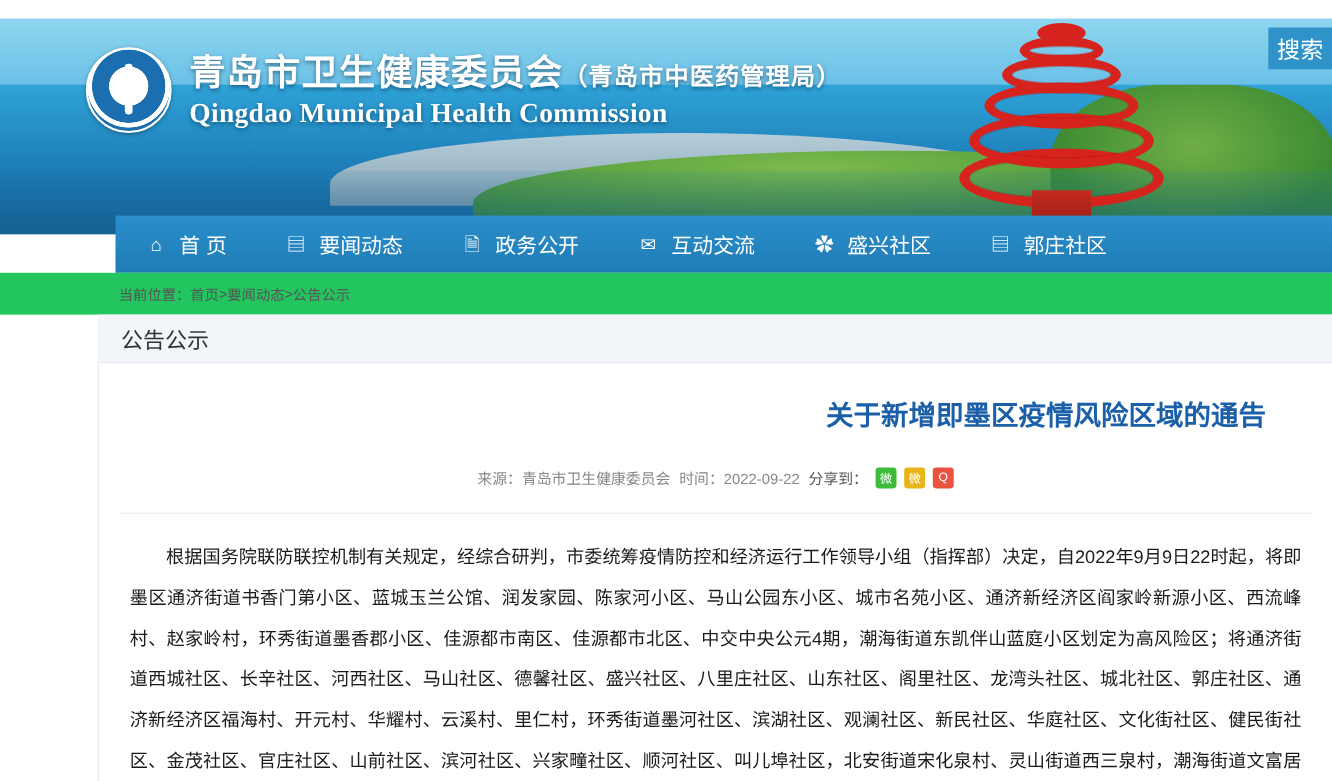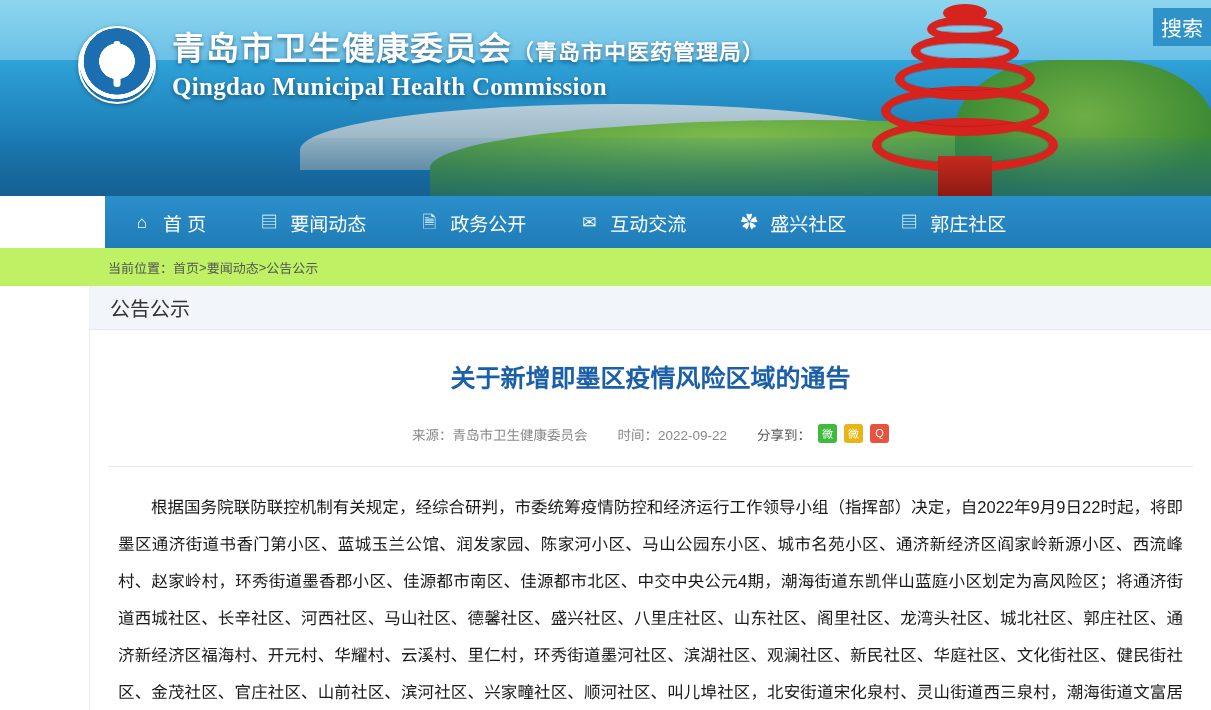--- a/index.html
+++ b/index.html
@@ -11,20 +11,21 @@
     background: #ffffff;
   }
 
   
   .banner {
     position: relative;
     width: 1211px;
     height: 196px;
     overflow: hidden;
     background: linear-gradient(180deg, #6fc3e8 0%, #38a0d4 38%, #2f93c9 52%, #1f7fb8 100%);
+    margin-top: 17px;
   }
   
   .banner .sky {
     position: absolute; left: 0; top: 0; width: 100%; height: 92px;
     background: linear-gradient(180deg, #8ed6ef 0%, #58b4e2 100%);
   }
   .banner .sea {
     position: absolute; left: 0; top: 60px; width: 100%; height: 136px;
     background: linear-gradient(180deg, #2fa3d8 0%, #1b7ab4 60%, #17699d 100%);
   }
@@ -134,21 +135,21 @@
     cursor: pointer; white-space: nowrap;
   }
   .nav-ico {
     display: inline-flex; align-items: center; justify-content: center;
     width: 22px; height: 22px; font-size: 17px; line-height: 1;
   }
 
   
   .crumb {
     position: absolute; left: 0; top: 248px; width: 1211px; height: 38px;
-    background: #bef264;
+    background: #22c55e;
     display: flex; align-items: center;
     padding-left: 108px;
     font-size: 13px; color: #555;
   }
   .crumb a { color: #555; text-decoration: none; }
 
   
   .sect {
     position: absolute; left: 89px; top: 286px;
     width: 1122px; height: 44px;
@@ -160,30 +161,30 @@
 
   
   .article {
     position: absolute; left: 89px; top: 330px;
     width: 1122px; height: 380px;
     background: #fff;
     border-left: 1px solid #e6ebf1;
   }
   .art-title {
     margin: 30px 60px 0 60px;
-    text-align: center;
+    text-align: right;
     font-size: 25px; color: #1a5fa8; font-weight: bold;
     line-height: 1.5;
   }
   .art-meta {
     margin-top: 26px;
     display: flex; align-items: center; justify-content: center;
-    gap: 30px; font-size: 13.5px; color: #888;
-  }
-  .meta-share { display: flex; align-items: flex-start; gap: 7px; color: #555; }
+    gap: 8px; font-size: 13.5px; color: #888;
+  }
+  .meta-share { display: flex; align-items: flex-end; gap: 7px; color: #555; }
   .share-ico {
     width: 19px; height: 19px; border-radius: 3px;
     display: inline-flex; align-items: center; justify-content: center;
     font-size: 11px; color: #fff; cursor: pointer;
   }
   .share-wechat { background: #3fbb3b; }
   .share-weibo  { background: #e8b517; }
   .share-qzone  { background: #e8523f; }
 
   .art-sep {

